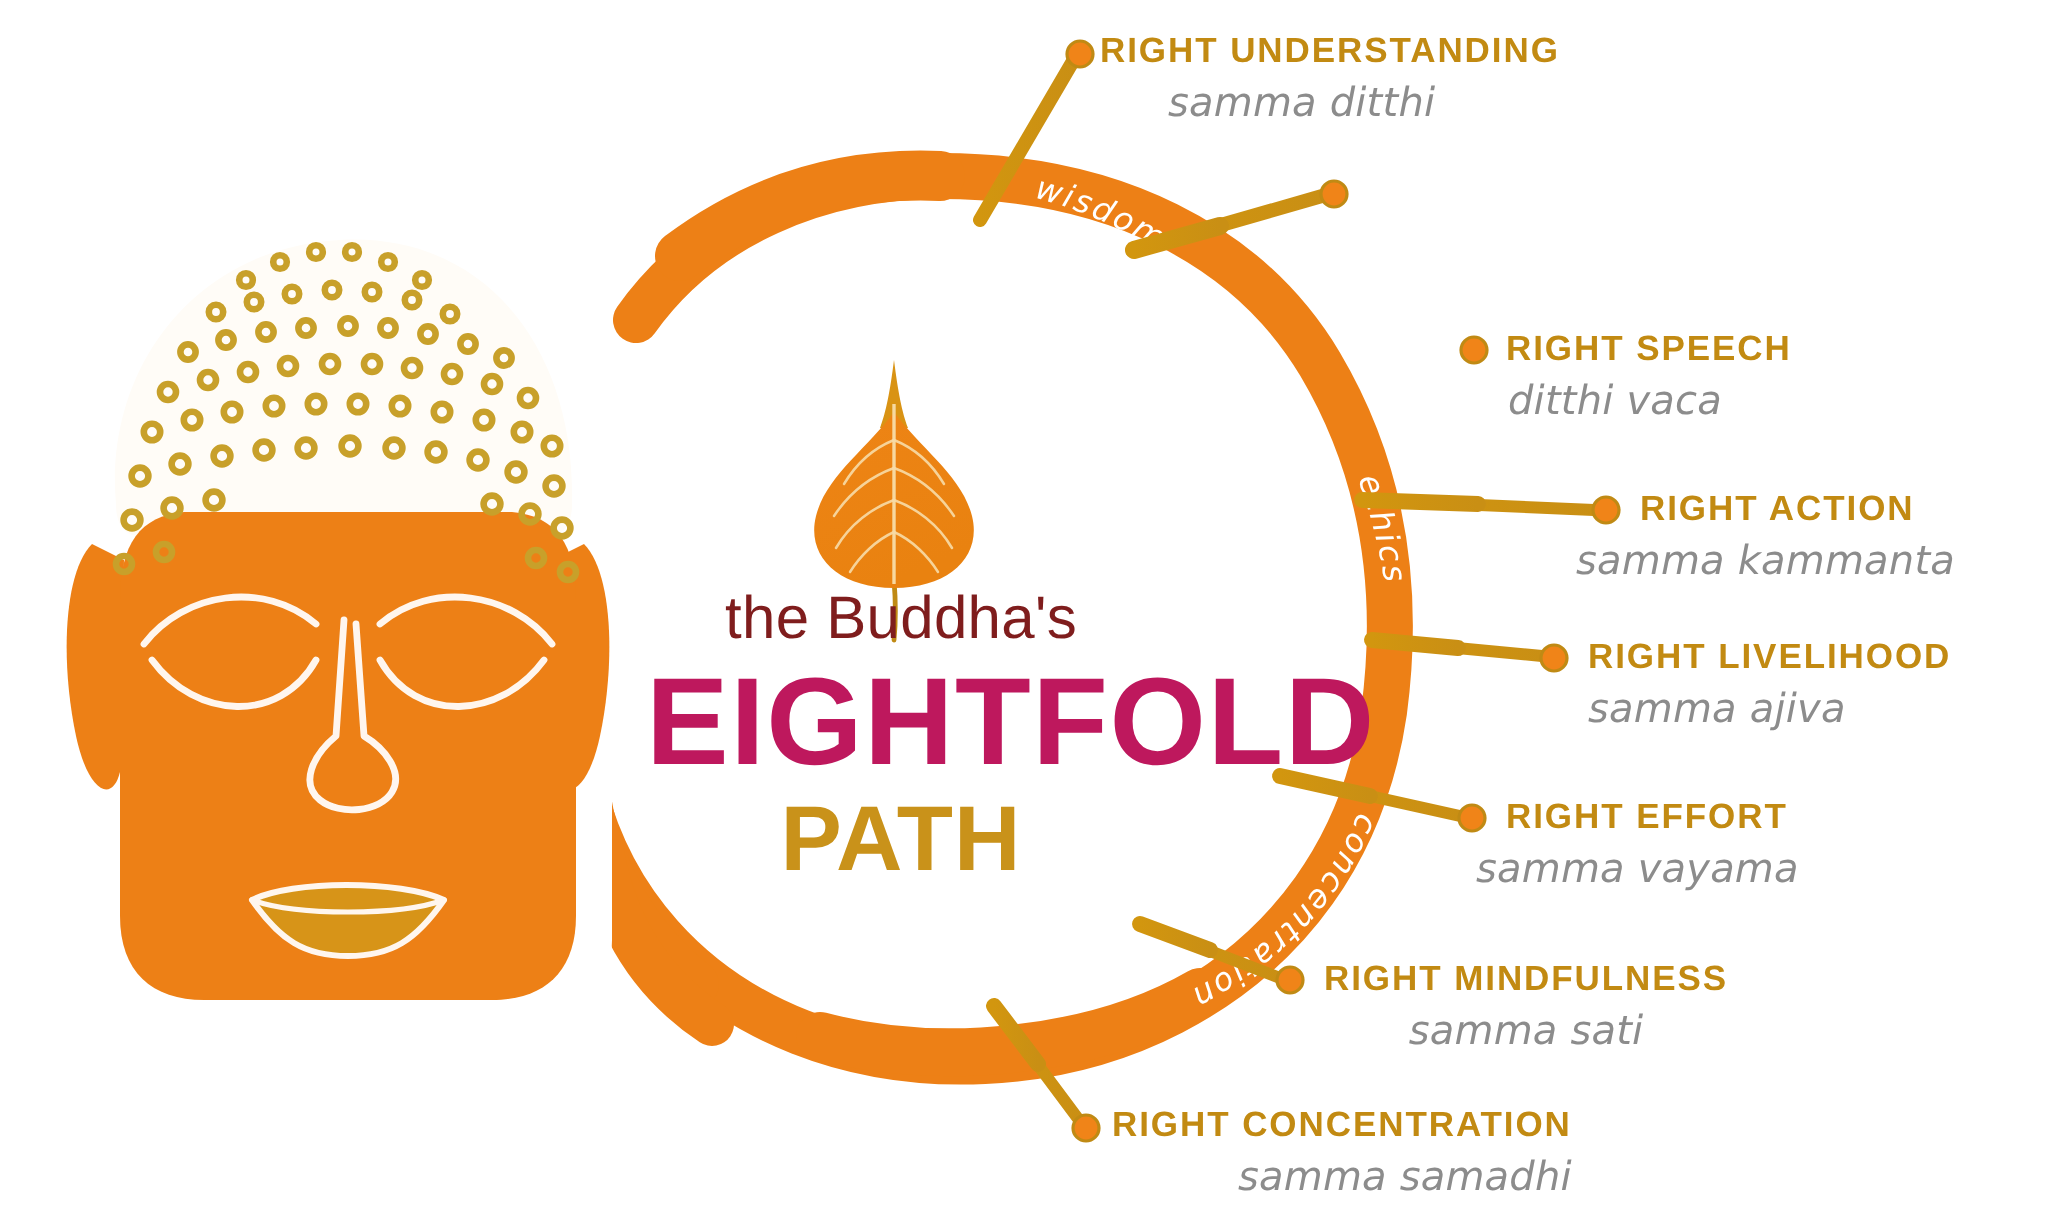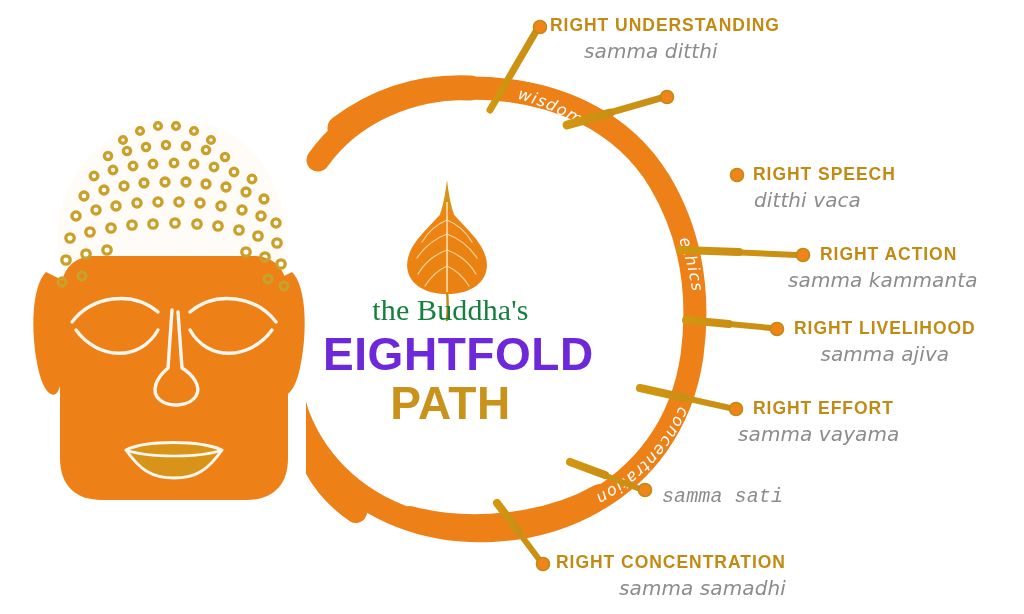--- a/index.html
+++ b/index.html
@@ -31,24 +31,24 @@
     margin-top:6px;
     letter-spacing:.005em;
   }
 
   
   #wordmark{
     position:absolute;left:323px;top:295px;width:255px;
     text-align:center;line-height:1;
   }
   #wordmark .sub{
-    display:block;font-size:30px;color:#15803d;letter-spacing:.005em;font-family:Liberation Serif, serif;
+    display:block;font-size:30px;color:#7f1d1d;letter-spacing:.005em;
   }
   #wordmark .big{
-    display:block;font-size:46px;font-weight:bold;color:#6d28d9;
+    display:block;font-size:62px;font-weight:bold;color:#be185d;
     letter-spacing:.012em;margin-top:6px;
   }
   #wordmark .big2{
     display:block;font-size:46px;font-weight:bold;color:#C9921A;
     letter-spacing:.012em;margin-top:3px;
   }
 </style>
 </head>
 <body>
 
@@ -326,30 +326,31 @@
     <span class="pali" style="margin-left:1px;">ditthi vaca</span>
   </div>
 
   <div class="spoke" style="left:820px;top:246px;">
     <span class="title">RIGHT ACTION</span>
     <span class="pali" style="margin-left:-32px;">samma kammanta</span>
   </div>
 
   <div class="spoke" style="left:794px;top:320px;">
     <span class="title">RIGHT LIVELIHOOD</span>
-    <span class="pali" style="display:block;text-align:center;">samma ajiva</span>
+    <span class="pali" style="display:block;">samma ajiva</span>
   </div>
 
   <div class="spoke" style="left:753px;top:400px;">
     <span class="title">RIGHT EFFORT</span>
     <span class="pali" style="margin-left:-15px;">samma vayama</span>
   </div>
 
   <div class="spoke" style="left:662px;top:481px;">
-    <span class="pali" style="display:block;text-align:right;font-family:Liberation Mono, monospace;">samma sati</span>
+    <span class="title">RIGHT MINDFULNESS</span>
+    <span class="pali" style="display:block;text-align:center;">samma sati</span>
   </div>
 
   <div class="spoke" style="left:556px;top:554px;">
     <span class="title">RIGHT CONCENTRATION</span>
     <span class="pali" style="display:block;text-align:right;">samma samadhi</span>
   </div>
 
 </div>
 
 </body></html>

